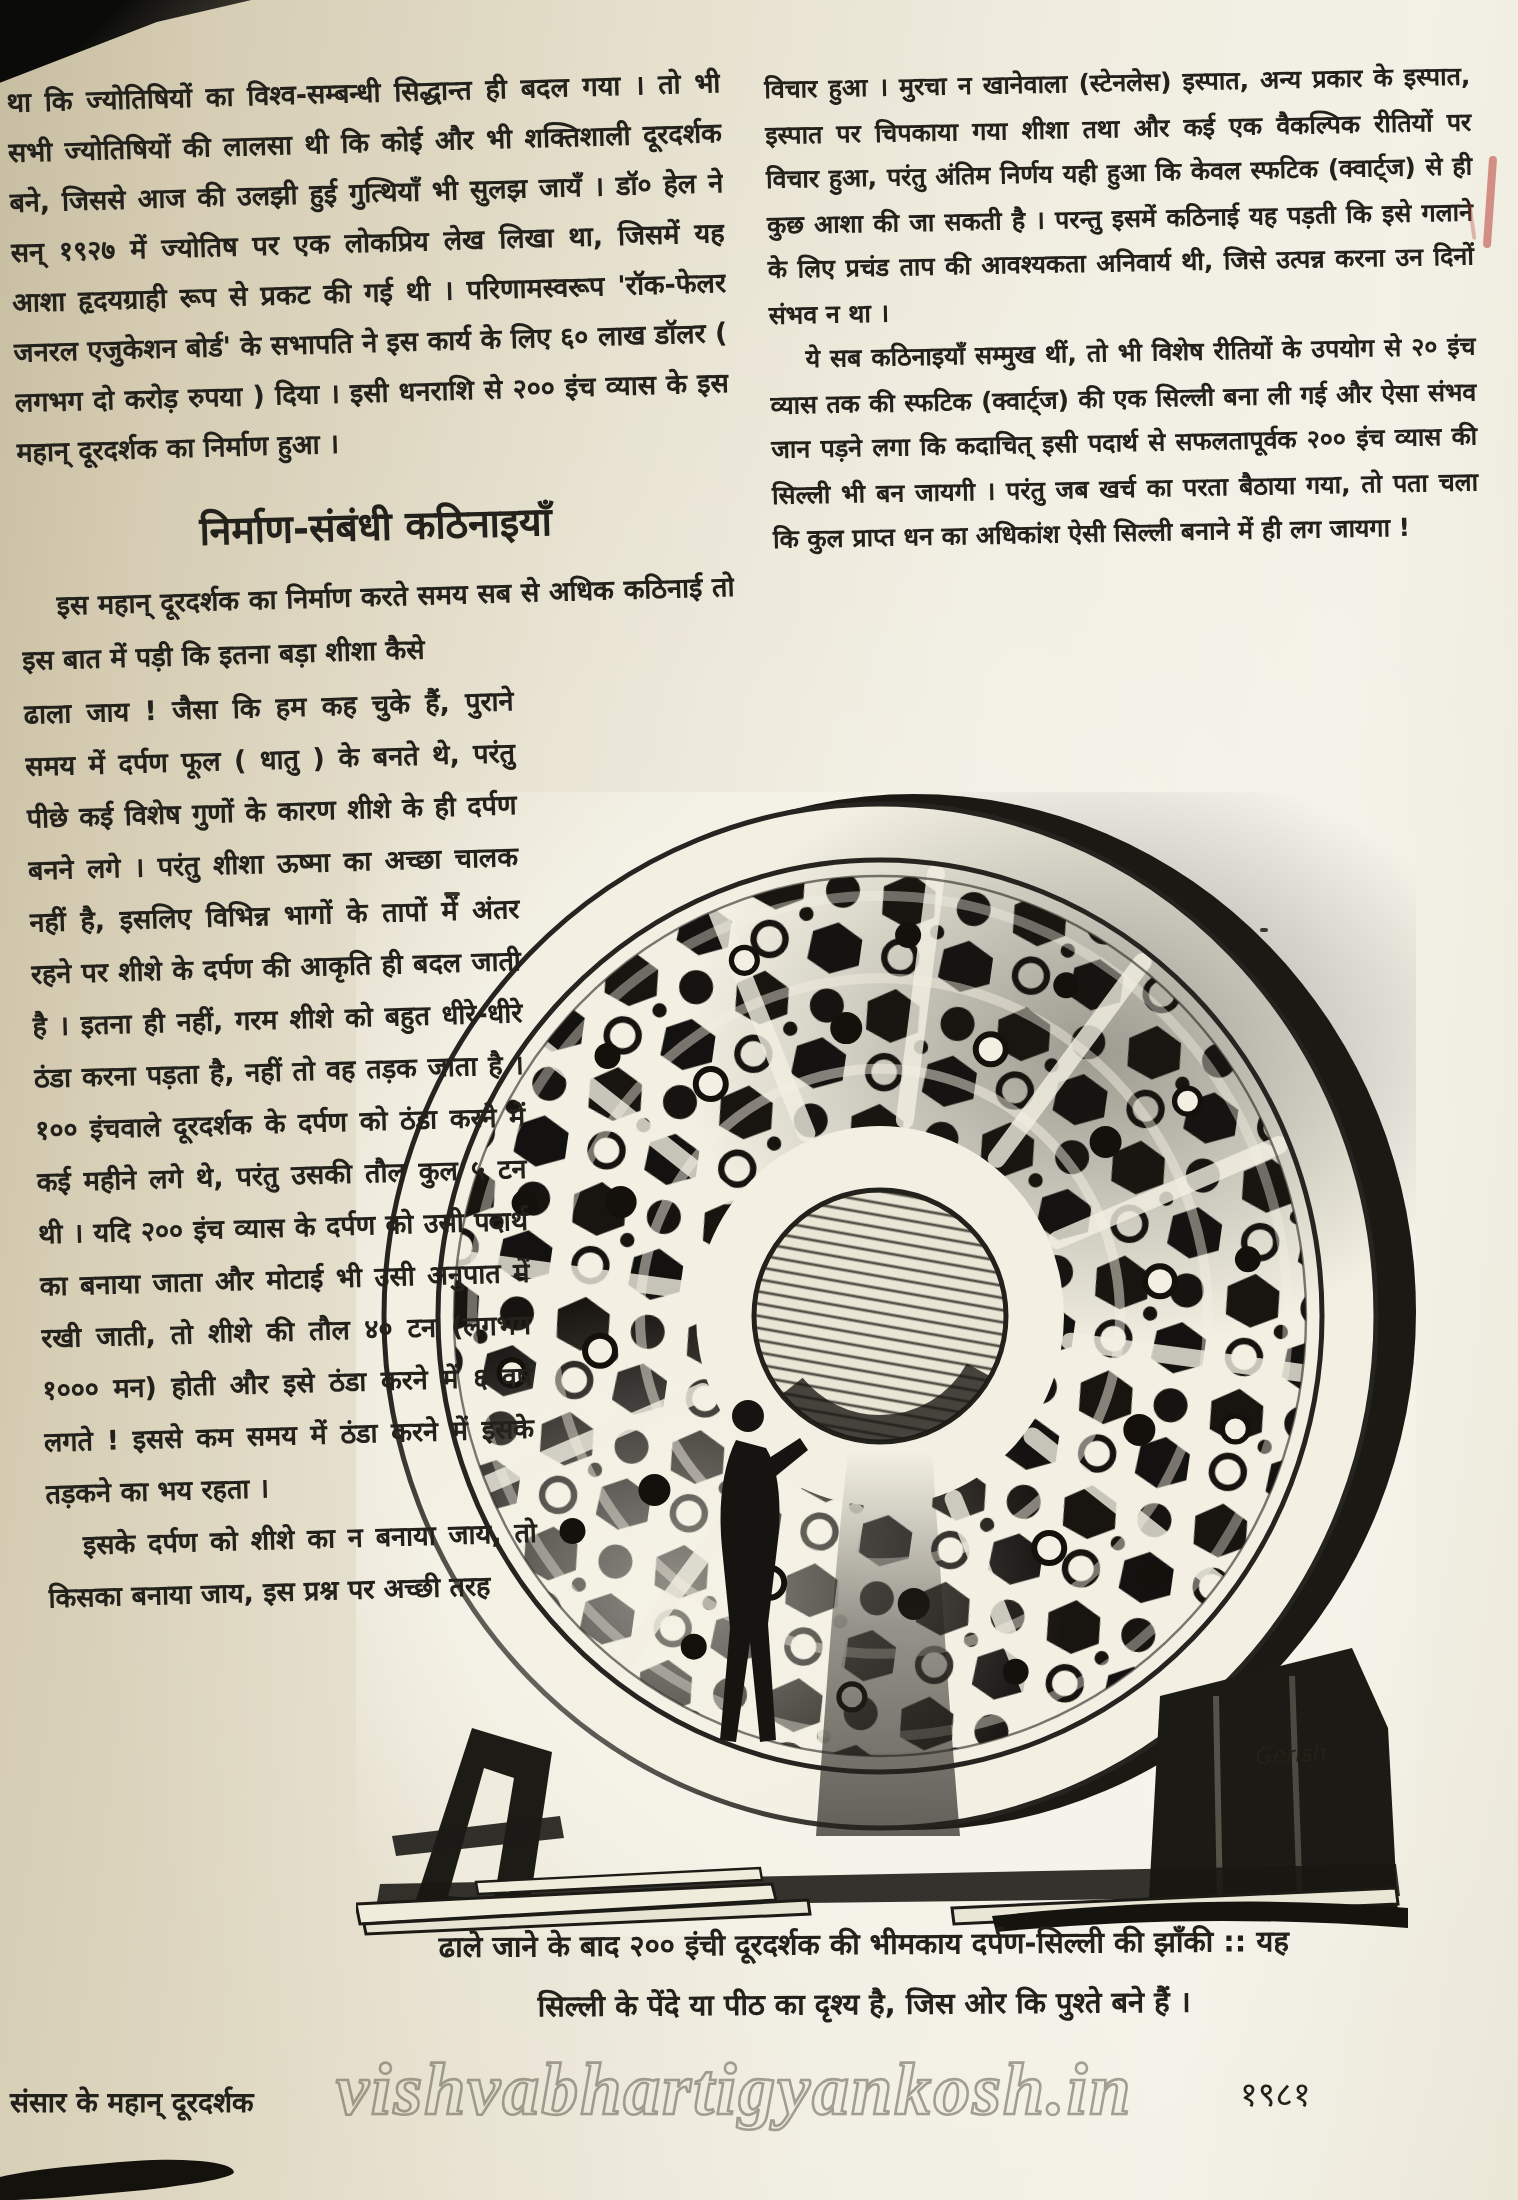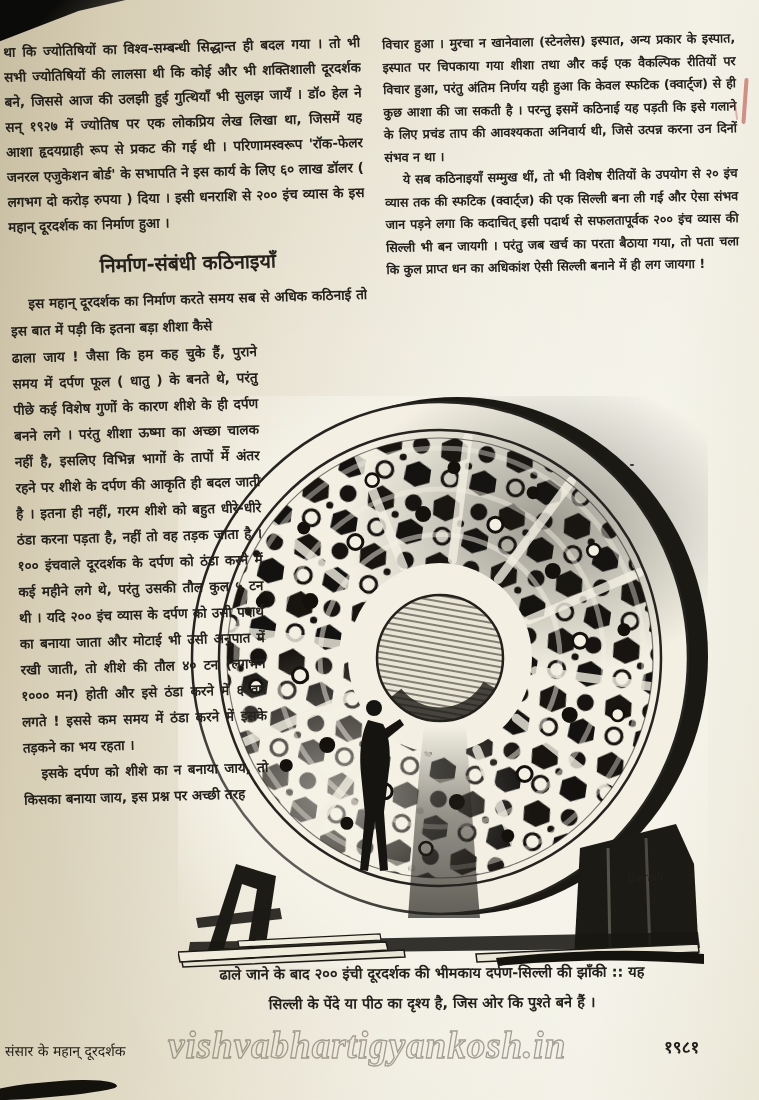--- a/index.html
+++ b/index.html
@@ -30,25 +30,25 @@
   .col-right{left:382px;top:34px;width:353px;font-size:12.5px;transform:rotate(-1.1deg);transform-origin:0 0;}
   .col-right p{margin:0;line-height:22.5px;}
   .para-indent{text-indent:18px;}
   
   .figure-wrap{position:absolute;left:178px;top:396px;width:530px;height:572px;z-index:2;
        background:radial-gradient(ellipse at 50% 48%, #f6f4ea 55%, rgba(246,244,234,0) 95%);}
   
   .caption{position:absolute;left:152px;top:958px;width:560px;z-index:3;
        font-size:14.5px;font-weight:bold;text-align:center;line-height:30px;transform:rotate(-.4deg);}
   
-  .running-title{position:absolute;left:5px;top:1041px;font-size:14px;font-weight:normal;z-index:4;}
+  .running-title{position:absolute;left:5px;top:1041px;font-size:14px;font-weight:bold;z-index:4;}
   .watermark{position:absolute;left:168px;top:1024px;z-index:4;
        font-family:Liberation Serif, serif;font-style:italic;font-weight:bold;font-size:37px;letter-spacing:1px;
        color:rgba(240,238,228,.12);-webkit-text-stroke:1.3px rgba(108,104,88,.6);}
-  .page-number{position:absolute;left:664px;top:1035px;font-size:17px;font-weight:bold;z-index:4;text-align:center;}
+  .page-number{position:absolute;left:620px;top:1035px;font-size:17px;font-weight:normal;z-index:4;text-align:center;}
 </style>
 </head>
 <body>
 
 <div class="corner-tl"></div>
 <div class="edge-bl"></div>
 <div class="penmark" style="left:743px;top:78px;width:4px;height:46px;transform:rotate(4deg);"></div>
 <div class="penmark" style="left:735px;top:102px;width:2px;height:18px;transform:rotate(-8deg);opacity:.6;"></div>
 <div class="speck" style="left:222px;top:446px;width:8px;height:2px;"></div>
 <div class="speck" style="left:630px;top:464px;width:4px;height:2px;"></div>

